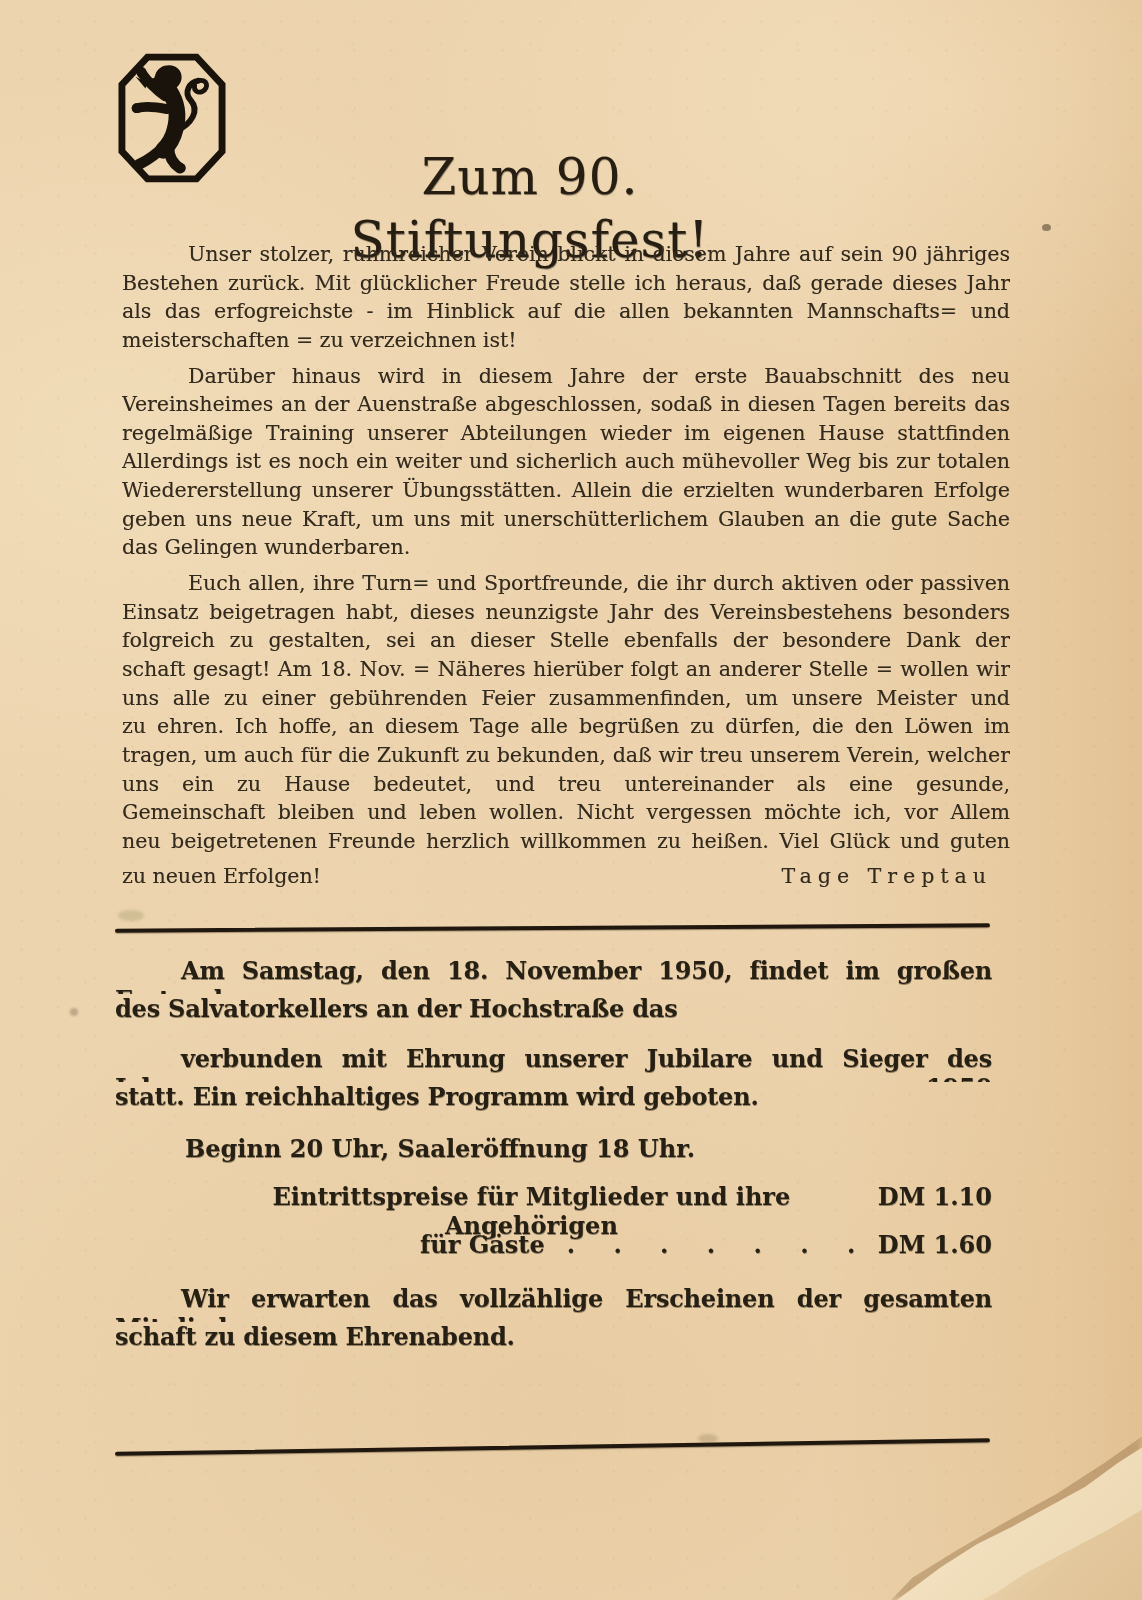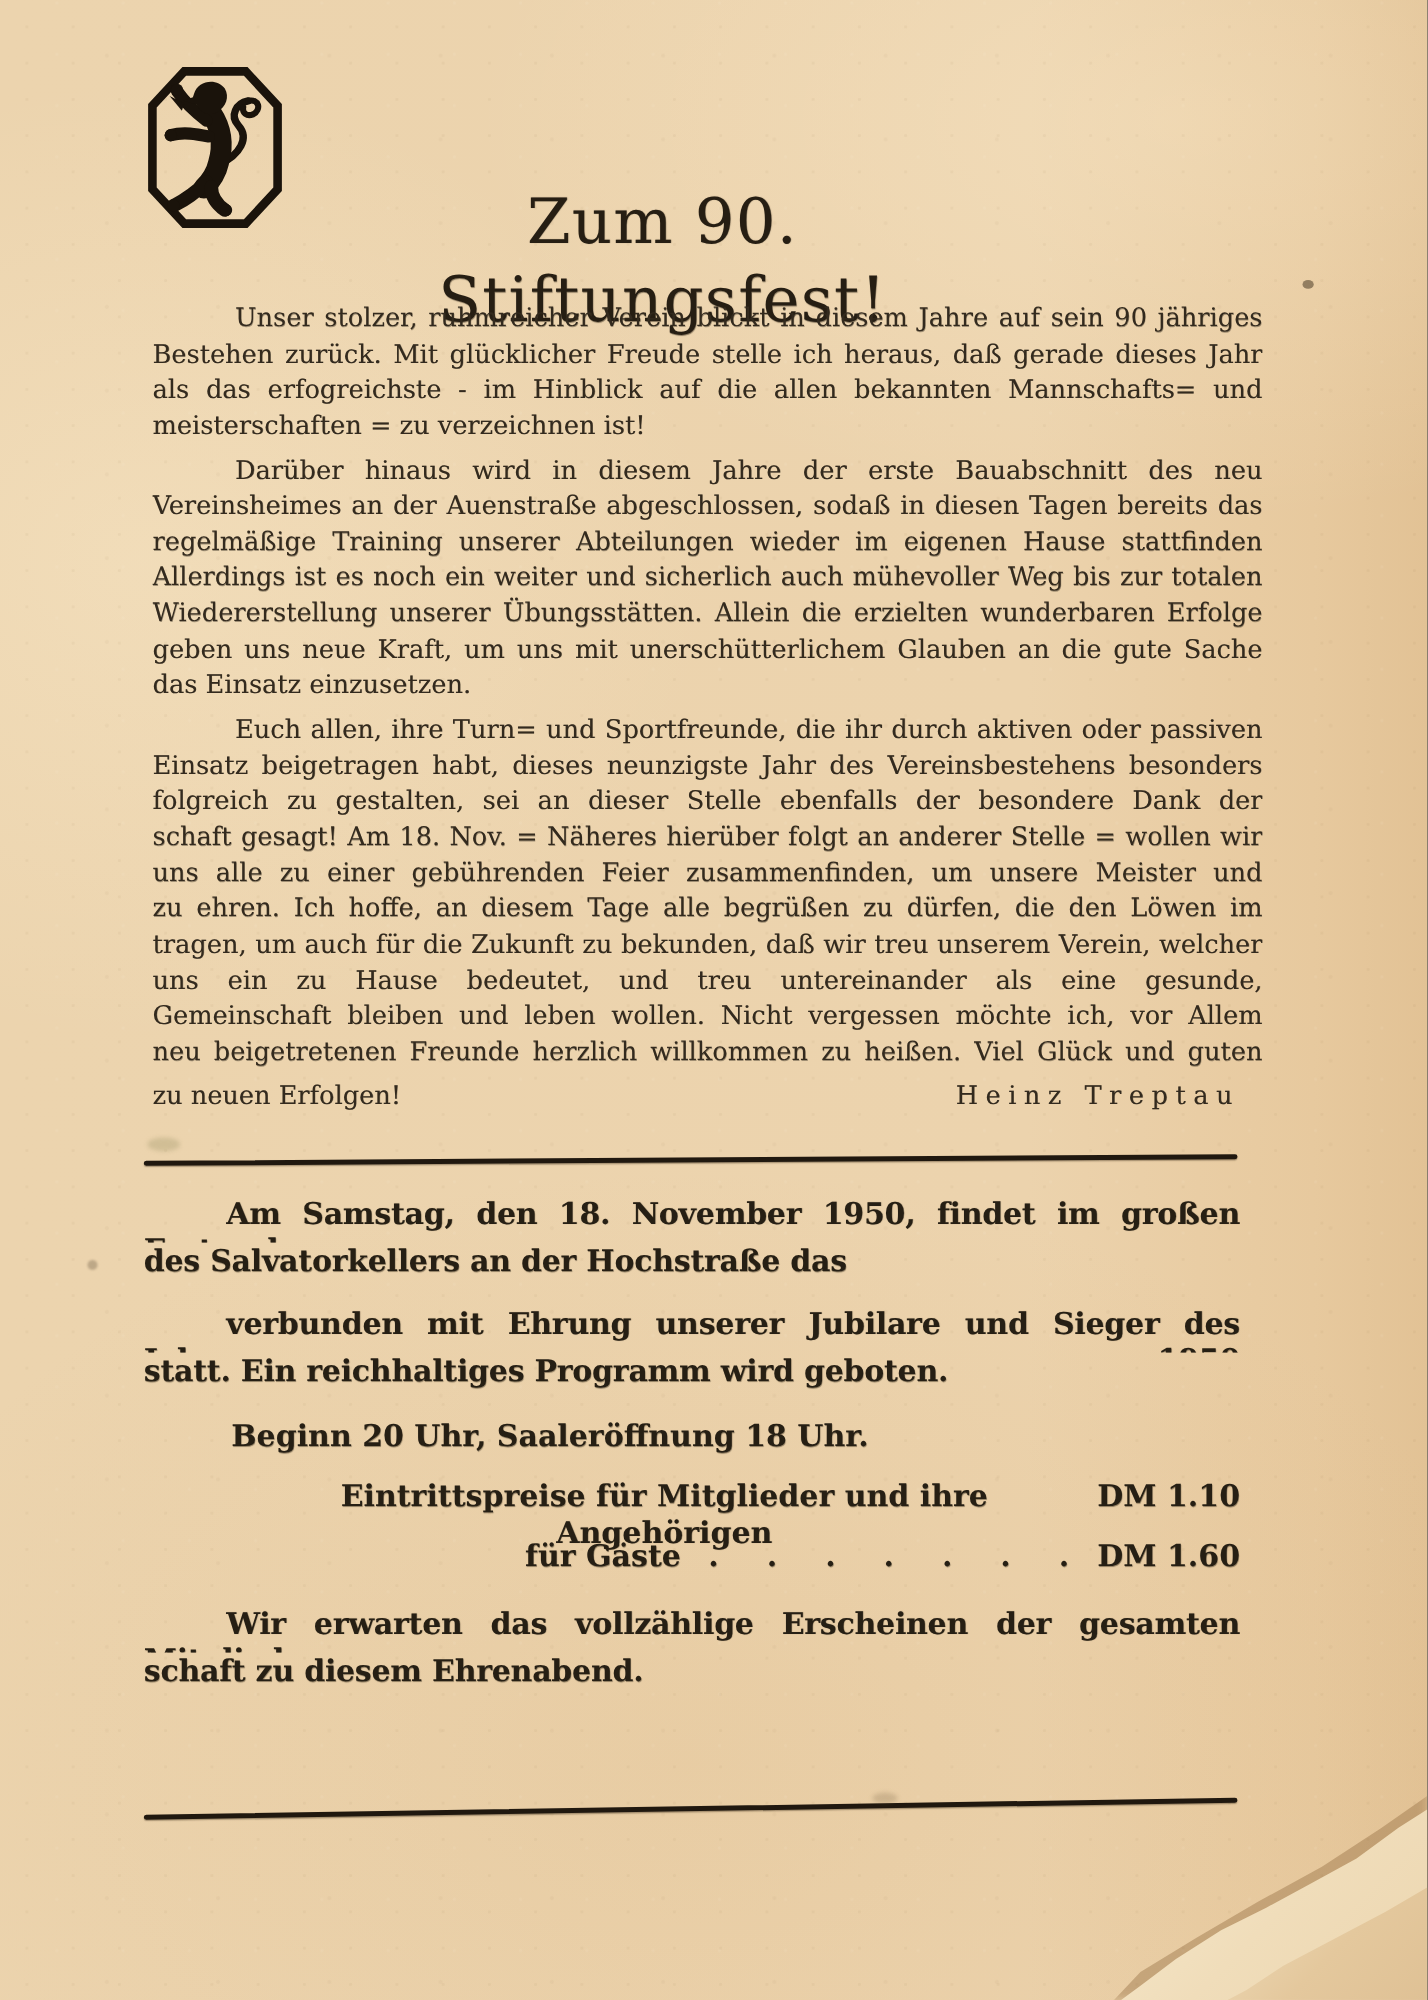--- a/index.html
+++ b/index.html
@@ -117,37 +117,37 @@
         <div class="tline">als das erfogreichste - im Hinblick auf die allen bekannten Mannschafts= und Einzel=</div>
         <div class="tline tlast">meisterschaften = zu verzeichnen ist!</div>
       </div>
     <div class="para">
         <div class="tline tfirst">Darüber hinaus wird in diesem Jahre der erste Bauabschnitt des neu erstehenden</div>
         <div class="tline">Vereinsheimes an der Auenstraße abgeschlossen, sodaß in diesen Tagen bereits das</div>
         <div class="tline">regelmäßige Training unserer Abteilungen wieder im eigenen Hause stattfinden kann!</div>
         <div class="tline">Allerdings ist es noch ein weiter und sicherlich auch mühevoller Weg bis zur totalen</div>
         <div class="tline">Wiedererstellung unserer Übungsstätten. Allein die erzielten wunderbaren Erfolge</div>
         <div class="tline">geben uns neue Kraft, um uns mit unerschütterlichem Glauben an die gute Sache für</div>
-        <div class="tline tlast">das Einsatz einzusetzen.</div>
+        <div class="tline tlast">das Gelingen wunderbaren.</div>
       </div>
     <div class="para keep-just">
         <div class="tline tfirst">Euch allen, ihre Turn= und Sportfreunde, die ihr durch aktiven oder passiven</div>
         <div class="tline">Einsatz beigetragen habt, dieses neunzigste Jahr des Vereinsbestehens besonders er=</div>
         <div class="tline">folgreich zu gestalten, sei an dieser Stelle ebenfalls der besondere Dank der Vorstand=</div>
         <div class="tline">schaft gesagt! Am 18. Nov. = Näheres hierüber folgt an anderer Stelle = wollen wir</div>
         <div class="tline">uns alle zu einer gebührenden Feier zusammenfinden, um unsere Meister und Jubilare</div>
         <div class="tline">zu ehren. Ich hoffe, an diesem Tage alle begrüßen zu dürfen, die den Löwen im Wappen</div>
         <div class="tline">tragen, um auch für die Zukunft zu bekunden, daß wir treu unserem Verein, welcher</div>
         <div class="tline">uns ein zu Hause bedeutet, und treu untereinander als eine gesunde, beneidenswerte</div>
         <div class="tline">Gemeinschaft bleiben und leben wollen. Nicht vergessen möchte ich, vor Allem unsere</div>
         <div class="tline tlast">neu beigetretenen Freunde herzlich willkommen zu heißen. Viel Glück und guten Mut</div>
       </div>
     <div class="sigrow">
       <span>zu neuen Erfolgen!</span>
-      <span class="signature">Heinz Treptau</span>
+      <span class="signature">Tage Treptau</span>
     </div>
   </div>
 
   <div class="rule rule-1"></div>
 
   <div class="announce frak">
     <div>
         <div class="tline tfirst">Am Samstag, den 18. November 1950, findet im großen Festsaal</div>
         <div class="tline tlast">des Salvatorkellers an der Hochstraße das</div>
       </div>

